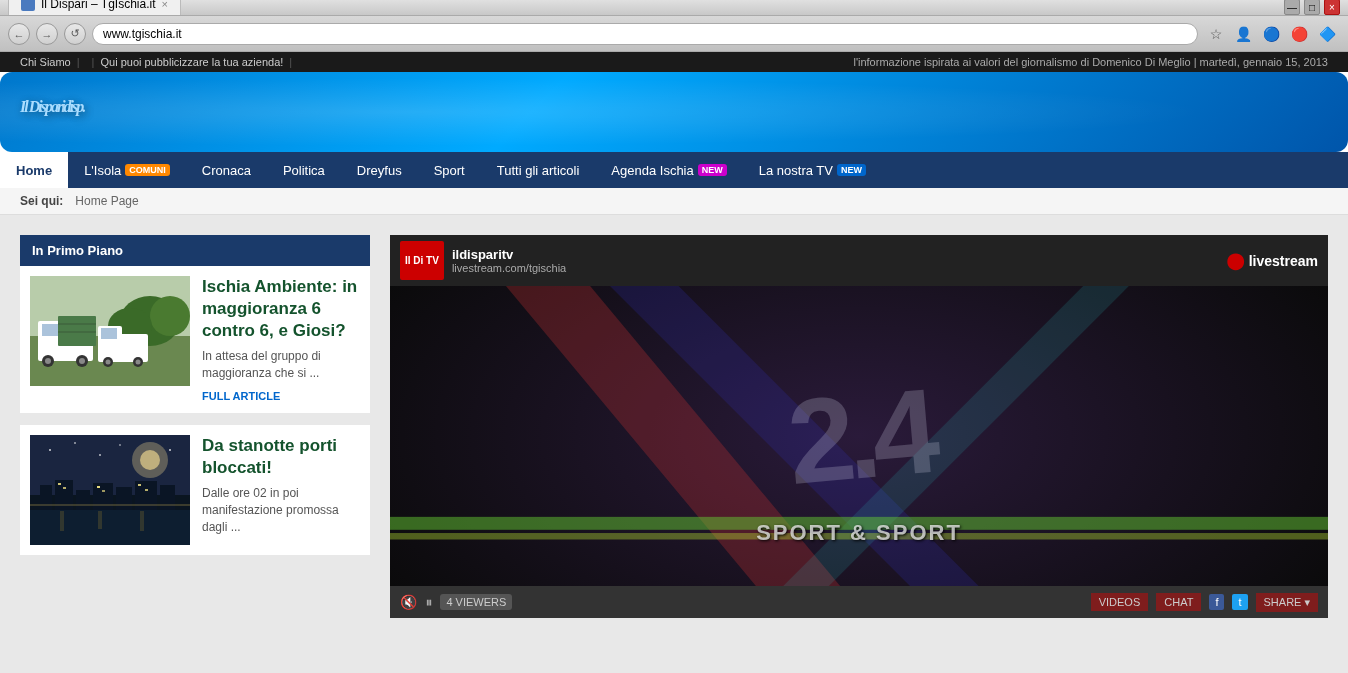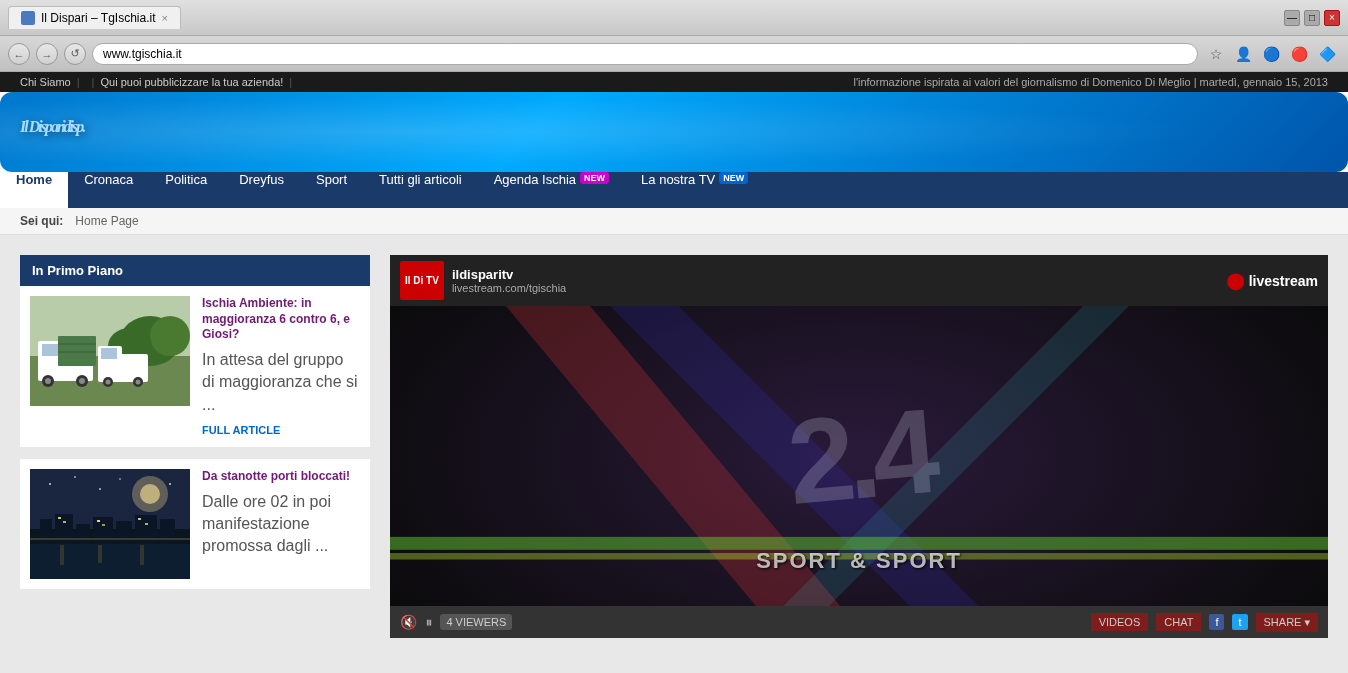--- a/index.html
+++ b/index.html
@@ -1,23 +1,23 @@
 <!DOCTYPE html>
 <html><head>
   <meta charset="utf-8">
   <style>
     * { margin: 0; padding: 0; box-sizing: border-box; }
     body { font-family: Arial, sans-serif; font-size: 13px; background: #e8e8e8; }
 
     
     .browser-titlebar {
       background: linear-gradient(to bottom, #e0e0e0, #c8c8c8);
-      height: 36px;
-      display: flex;
-      align-items: center;
+      height: 16px;
+      display: flex;
+      align-items: flex-end;
       padding: 0 8px;
       border-bottom: 1px solid #aaa;
     }
     .browser-tab {
       background: #f0f0f0;
       border: 1px solid #bbb;
       border-bottom: none;
       padding: 4px 12px;
       font-size: 12px;
       display: flex;
@@ -121,21 +121,21 @@
     
     .main-nav {
       background: #1a3a6a;
       display: flex;
       align-items: stretch;
       height: 36px;
     }
     .nav-item {
       padding: 0 16px;
       display: flex;
-      align-items: flex-start;
+      align-items: center;
       color: white;
       font-size: 13px;
       cursor: pointer;
       white-space: nowrap;
       text-decoration: none;
       position: relative;
     }
     .nav-item.active { background: white; color: #1a3a6a; font-weight: bold; }
     .badge {
       font-size: 9px;
@@ -208,29 +208,29 @@
     }
     .thumb-night {
       background: linear-gradient(to bottom, #1a2a4a 0%, #2a3a5a 30%, #3a4a2a 70%, #1a2a1a 100%);
       width: 100%; height: 100%;
       position: relative;
       overflow: hidden;
     }
 
     .article-content { flex: 1; }
     .article-title {
-      font-size: 12px;
-      font-weight: bold;
-      color: #701a75;
+      font-size: 17px;
+      font-weight: bold;
+      color: #14532d;
       line-height: 1.3;
       margin-bottom: 6px;
       cursor: pointer;
     }
     .article-excerpt {
-      font-size: 16px;
+      font-size: 12px;
       color: #555;
       line-height: 1.4;
       margin-bottom: 6px;
     }
     .article-link {
       font-size: 11px;
       color: #0066cc;
       text-decoration: none;
       font-weight: bold;
     }
@@ -292,21 +292,21 @@
       position: absolute;
       font-size: 120px;
       font-weight: 900;
       color: rgba(200,200,220,0.25);
       letter-spacing: -8px;
       transform: rotate(-5deg);
       user-select: none;
     }
     .video-overlay-text {
       position: absolute;
-      bottom: 32px;
+      bottom: 40px;
       left: 50%;
       transform: translateX(-50%);
       color: rgba(255,255,255,0.7);
       font-size: 22px;
       font-weight: bold;
       letter-spacing: 2px;
       text-shadow: 1px 1px 3px black;
     }
     .video-stripes {
       position: absolute;
@@ -416,20 +416,24 @@
     <div class="site-logo">
       <span>Il Dispari</span><span>disp.</span>
     </div>
   </div>
 
   <nav class="main-nav">
     <a class="nav-item active">
       <span>Home</span>
     </a>
     <a class="nav-item">
+      <span>L'Isola</span>
+      <span class="badge badge-orange">COMUNI</span>
+    </a>
+    <a class="nav-item">
       <span>Cronaca</span>
     </a>
     <a class="nav-item">
       <span>Politica</span>
     </a>
     <a class="nav-item">
       <span>Dreyfus</span>
     </a>
     <a class="nav-item">
       <span>Sport</span>

